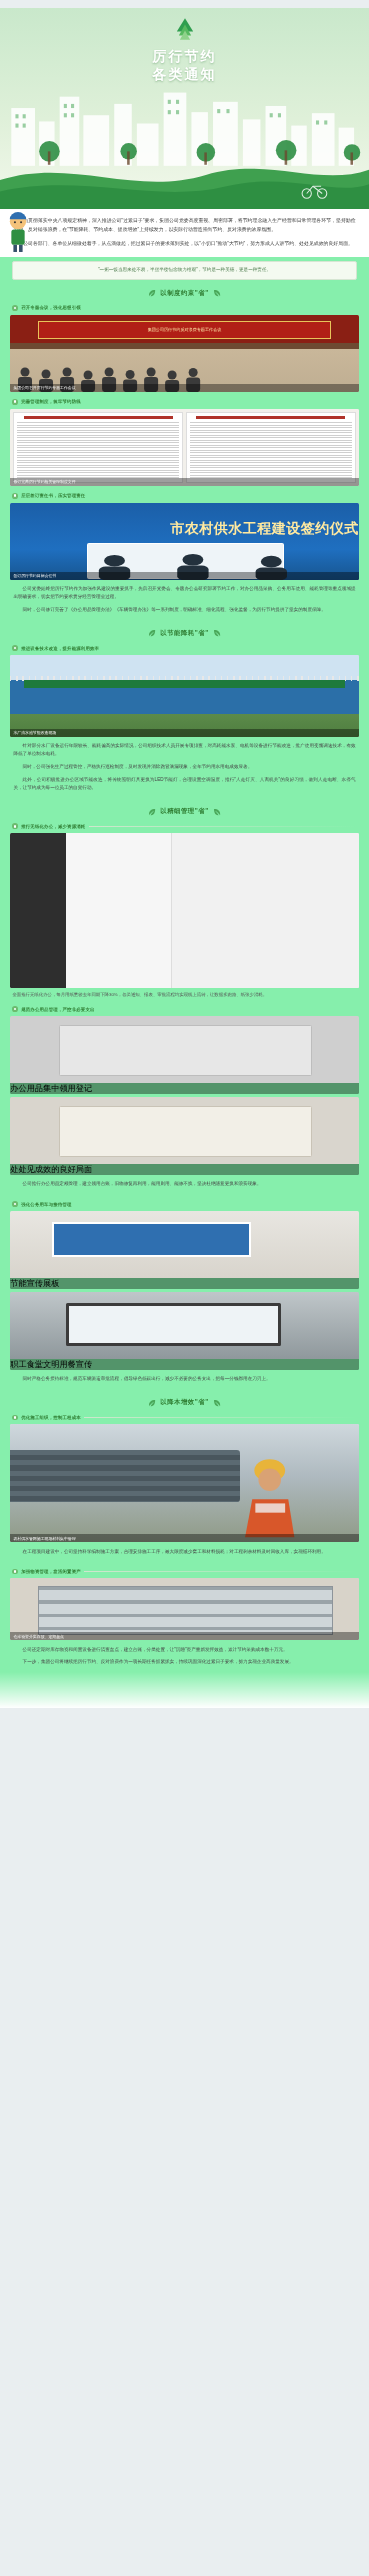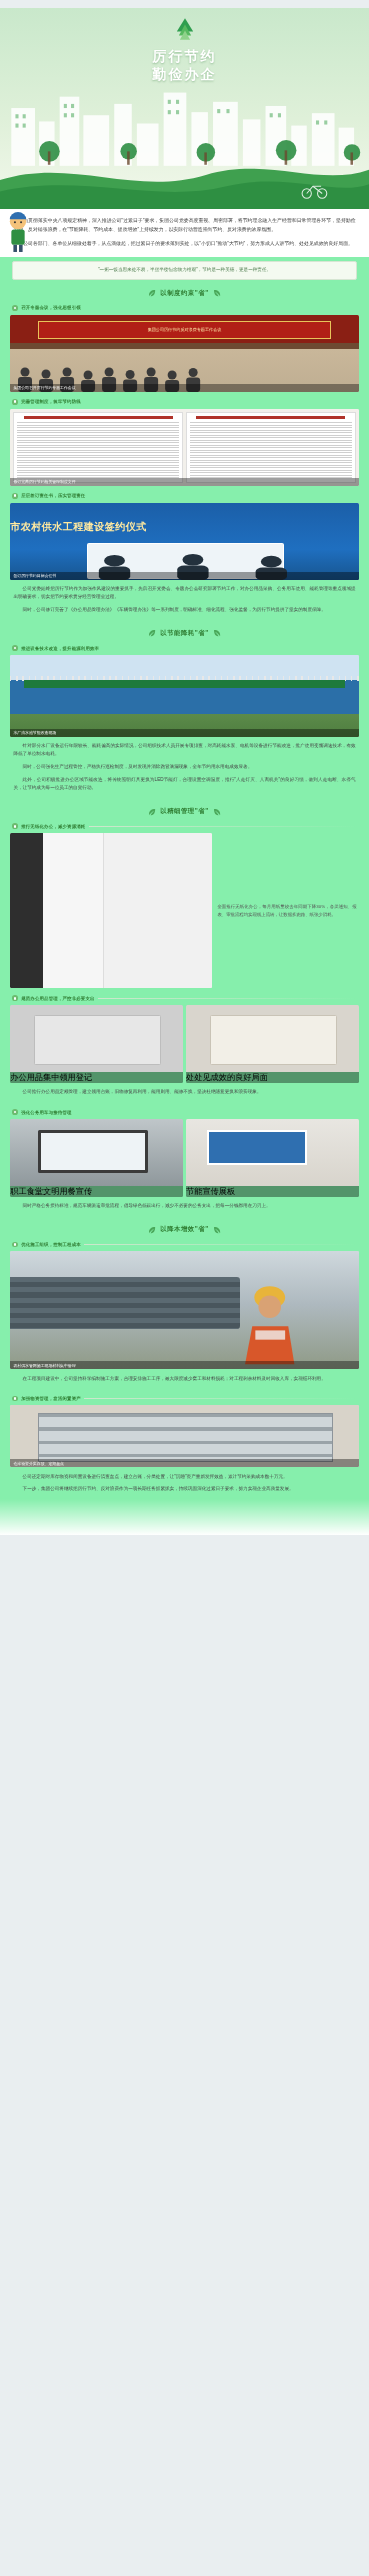--- a/index.html
+++ b/index.html
@@ -32,38 +32,38 @@
   
   .sub{display:flex;align-items:center;gap:3.1px;margin:7.2px 12.4px 4.1px 12.4px;}
   .sub .dot{width:5.7px;height:5.7px;border-radius:50%;background:#6cbb6f;position:relative;flex:none;}
   .sub .dot:after{content:"";position:absolute;left:1.5px;top:1.5px;width:2.6px;height:2.6px;border-radius:50%;background:#fff;}
   .sub .t{font-size:4.4px;color:#2f7d32;font-weight:bold;letter-spacing:0.2px;}
   .sub .line{flex:1;height:0.5px;background:linear-gradient(90deg,#cfe6cd,rgba(255,255,255,0));}
 
   
   .photo{margin:0 10.3px 3.1px 10.3px;border-radius:1.5px;overflow:hidden;position:relative;background:#ddd;}
   .photo .cap{position:absolute;left:0;right:0;bottom:0;background:rgba(0,0,0,.38);color:#fff;font-size:3.9px;padding:1.5px 3.1px;}
-  .ph-row{display:flex;gap:3.1px;margin:0 10.3px 3.1px 10.3px;}
+  .ph-row{display:flex;gap:3.1px;margin:0 10.3px 3.1px 10.3px;flex-direction:column;}
   .ph-row > div{flex:1;border-radius:1.5px;overflow:hidden;position:relative;}
 
   .body-text{padding:2.1px 13.4px 1px 13.4px;}
   .body-text p{margin:0 0 4.6px 0;font-size:4.6px;line-height:8.2px;color:#444;text-align:justify;text-indent:2em;}
 
   .fade-bottom{height:36px;background:linear-gradient(180deg,rgba(255,255,255,0),#ffffff);}
   .meeting{height:77px;background:
      linear-gradient(180deg,#8a1f14 0%,#8a1f14 36%, #6d4a32 36%, #6d4a32 44%, #c9b79a 44%, #bfae92 100%);position:relative;}
   .meeting .banner{position:absolute;left:8%;top:8%;width:84%;height:24%;background:#b11f16;border:1px solid #e8c45a;color:#ffe9a8;font-size:4.1px;display:flex;align-items:center;justify-content:center;text-align:center;line-height:6.2px;padding:0 3.1px;box-sizing:border-box;}
   .meeting .heads{position:absolute;left:0;right:0;bottom:0;height:52%;}
   .doc{height:77px;background:#f2f0eb;position:relative;display:flex;gap:2.1px;padding:3.1px;box-sizing:border-box;}
   .doc .pg{flex:1;background:#fff;border:0.5px solid #ddd;position:relative;overflow:hidden;}
   .doc .pg .ln{height:1px;background:#cfcfcf;margin:1.5px 3.1px;}
   .doc .pg .hd{height:3.1px;background:#b0332a;margin:3.1px 9.3px 3.1px 9.3px;}
   .sign{height:77px;background:linear-gradient(180deg,#1b5fa8 0%,#1f6fc0 60%,#17558f 100%);position:relative;overflow:hidden;}
   .sign .bigtext{position:absolute;top:3.1px;left:0;right:0;text-align:center;color:#ffffff;font-weight:bold;font-size:9.8px;letter-spacing:0.5px;text-shadow:0 0.5px 1px rgba(0,0,0,.3);}
-  .sign .bigtext2{position:absolute;top:17.5px;left:0;right:0;text-align:left;color:#ffe9a0;font-weight:bold;font-size:10px;letter-spacing:0.5px;}
+  .sign .bigtext2{position:absolute;top:17.5px;left:0;right:0;text-align:right;color:#ffe9a0;font-weight:bold;font-size:14px;letter-spacing:0.5px;}
   .sign .board{position:absolute;left:22%;top:52%;width:56%;height:44%;background:#eef4f8;border:1.5px solid #fff;border-radius:1.5px;}
   .pool{height:82px;background:linear-gradient(180deg,#cfe3f2 0%,#cfe3f2 30%,#2b6fa8 30%,#2b6fa8 72%,#5c8b4a 72%,#4e7d3f 100%);position:relative;}
   .pool .rail{position:absolute;left:0;right:0;top:26%;height:6%;background:repeating-linear-gradient(90deg,#e8e8e8 0 1.5px,transparent 1.5px 6.2px);}
   .pool .greenband{position:absolute;left:4%;top:31%;width:92%;height:9%;background:#1e7a3c;}
   .chat{height:155px;background:#ededed;position:relative;display:flex;}
   .chat .side{width:16%;background:#2e2e2e;}
   .chat .list{width:30%;background:#f6f6f6;border-right:0.5px solid #ddd;}
   .chat .main{flex:1;background:#f1f1f1;}
   .printer{height:67px;background:#cfcfcf;position:relative;}
   .printer .body{position:absolute;left:14%;top:14%;width:72%;height:72%;background:#e7e7e7;border:0.5px solid #bdbdbd;border-radius:1.5px;}
@@ -86,21 +86,21 @@
     <div class="sky"></div>
 
     <svg class="logo" viewBox="0 0 92 54">
       <path d="M46 4 L62 30 H30 Z" fill="#2f9e4f"></path>
       <path d="M46 16 L58 38 H34 Z" fill="#57b95f"></path>
       <path d="M46 28 L56 46 H36 Z" fill="#8fd28a"></path>
     </svg>
 
     <div class="title">
       <div class="l1">厉行节约</div>
-      <div class="l2">勤俭办企</div>
+      <div class="l2">各类通知</div>
     </div>
 
     <svg class="skyline" viewBox="0 0 717 190" preserveAspectRatio="none">
       <g fill="#ffffff" opacity=".88">
         <rect x="22" y="66" width="46" height="112"></rect>
         <rect x="76" y="92" width="30" height="86"></rect>
         <rect x="116" y="44" width="38" height="134"></rect>
         <rect x="162" y="80" width="50" height="98"></rect>
         <rect x="222" y="58" width="34" height="120"></rect>
         <rect x="266" y="96" width="42" height="82"></rect>
@@ -400,30 +400,30 @@
   </div>
 
   <div class="sub">
     <span class="dot"></span>
     <span class="t">强化公务用车与接待管理</span>
     <span class="line"></span>
   </div>
 
   <div class="ph-row">
     <div>
+      <div class="room">
+          <div class="poster"></div>
+        </div>
+      <div class="cap" style="position:static;background:rgba(0,0,0,.38)">节能宣传展板</div>
+    </div>
+    <div>
       <div class="desk">
           <div class="screen"></div>
         </div>
       <div class="cap" style="position:static;background:rgba(0,0,0,.38)">职工食堂文明用餐宣传</div>
-    </div>
-    <div>
-      <div class="room">
-          <div class="poster"></div>
-        </div>
-      <div class="cap" style="position:static;background:rgba(0,0,0,.38)">节能宣传展板</div>
     </div>
   </div>
 
   <div class="body-text">
     <p>同时严格公务接待标准，规范车辆派遣审批流程，倡导绿色低碳出行，减少不必要的公务支出，把每一分钱都用在刀刃上。</p>
   </div>
 
   <div class="sec-head">
     <svg class="leaf" viewBox="0 0 16 16">
         <path d="M14 2C6 2 2 6 2 12c0 1 .5 2 .5 2S6 8 13 5c0 0-5 4-8 9 5 1 9-3 9-12z" fill="#4aa85a"></path>

